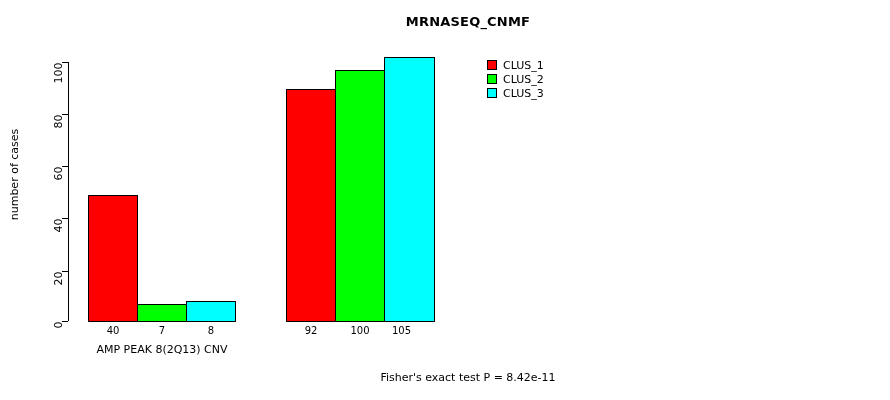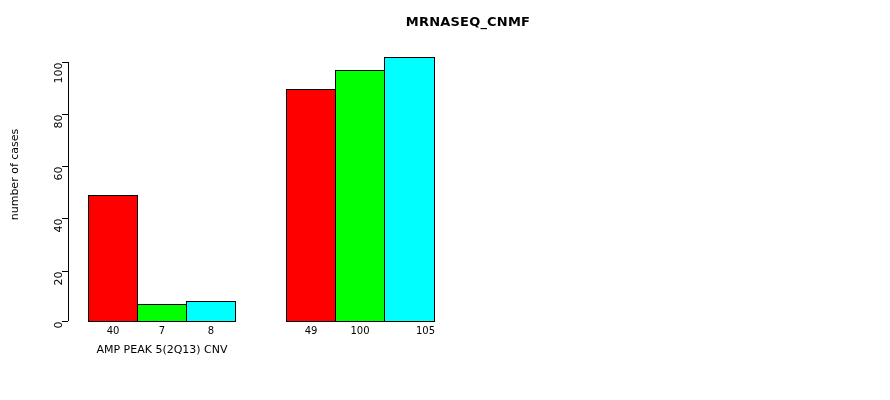--- a/index.html
+++ b/index.html
@@ -186,26 +186,41 @@
   <div class="y-axis-title">number of cases</div>
 
   <div class="bar" style="left:88px; width:50px; top:195px; height:127px; background:#ff0000;"></div>
   <div class="bar" style="left:137px; width:50px; top:304px; height:18px; background:#00ff00;"></div>
   <div class="bar" style="left:186px; width:50px; top:301px; height:21px; background:#00ffff;"></div>
 
   <div class="bar-value" style="left:88px; width:50px;">40</div>
   <div class="bar-value" style="left:137px; width:50px;">7</div>
   <div class="bar-value" style="left:186px; width:50px;">8</div>
 
-  <div class="group-label" style="left:42px; width:240px;">AMP PEAK  5(2Q13) CNV</div>
+  <div class="group-label" style="left:42px; width:240px;">AMP PEAK  8(2Q13) CNV</div>
 
   <div class="bar" style="left:286px; width:50px; top:89px; height:233px; background:#ff0000;"></div>
   <div class="bar" style="left:335px; width:50px; top:70px; height:252px; background:#00ff00;"></div>
   <div class="bar" style="left:384px; width:51px; top:57px; height:265px; background:#00ffff;"></div>
 
-  <div class="bar-value" style="left:286px; width:50px;">49</div>
+  <div class="bar-value" style="left:286px; width:50px;">92</div>
   <div class="bar-value" style="left:335px; width:50px;">100</div>
-  <div class="bar-value" style="left:384px; width:51px;text-align:right;">105</div>
-
-
-
+  <div class="bar-value" style="left:376px; width:51px;">105</div>
+
+
+  <div class="legend">
+    <div class="legend-row">
+      <span class="legend-swatch" style="background:#ff0000;"></span>
+      <span class="legend-label">CLUS_1</span>
+    </div>
+    <div class="legend-row">
+      <span class="legend-swatch" style="background:#00ff00;"></span>
+      <span class="legend-label">CLUS_2</span>
+    </div>
+    <div class="legend-row">
+      <span class="legend-swatch" style="background:#00ffff;"></span>
+      <span class="legend-label">CLUS_3</span>
+    </div>
+  </div>
+
+  <div class="footer-note">Fisher's exact test P = 8.42e-11</div>
 
 </div>
 
 </body></html>

